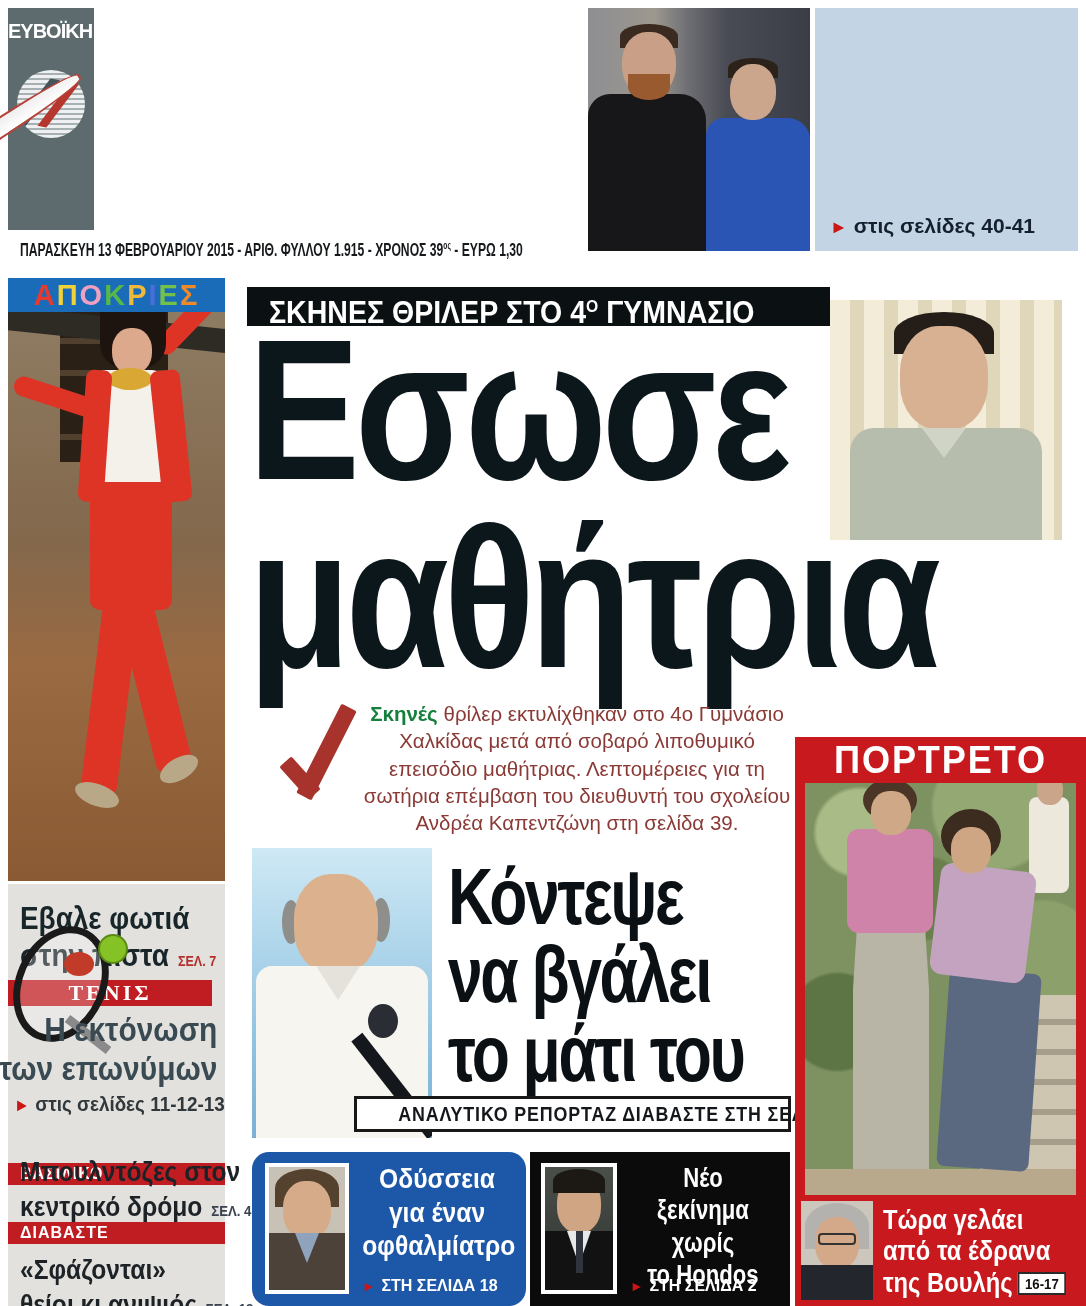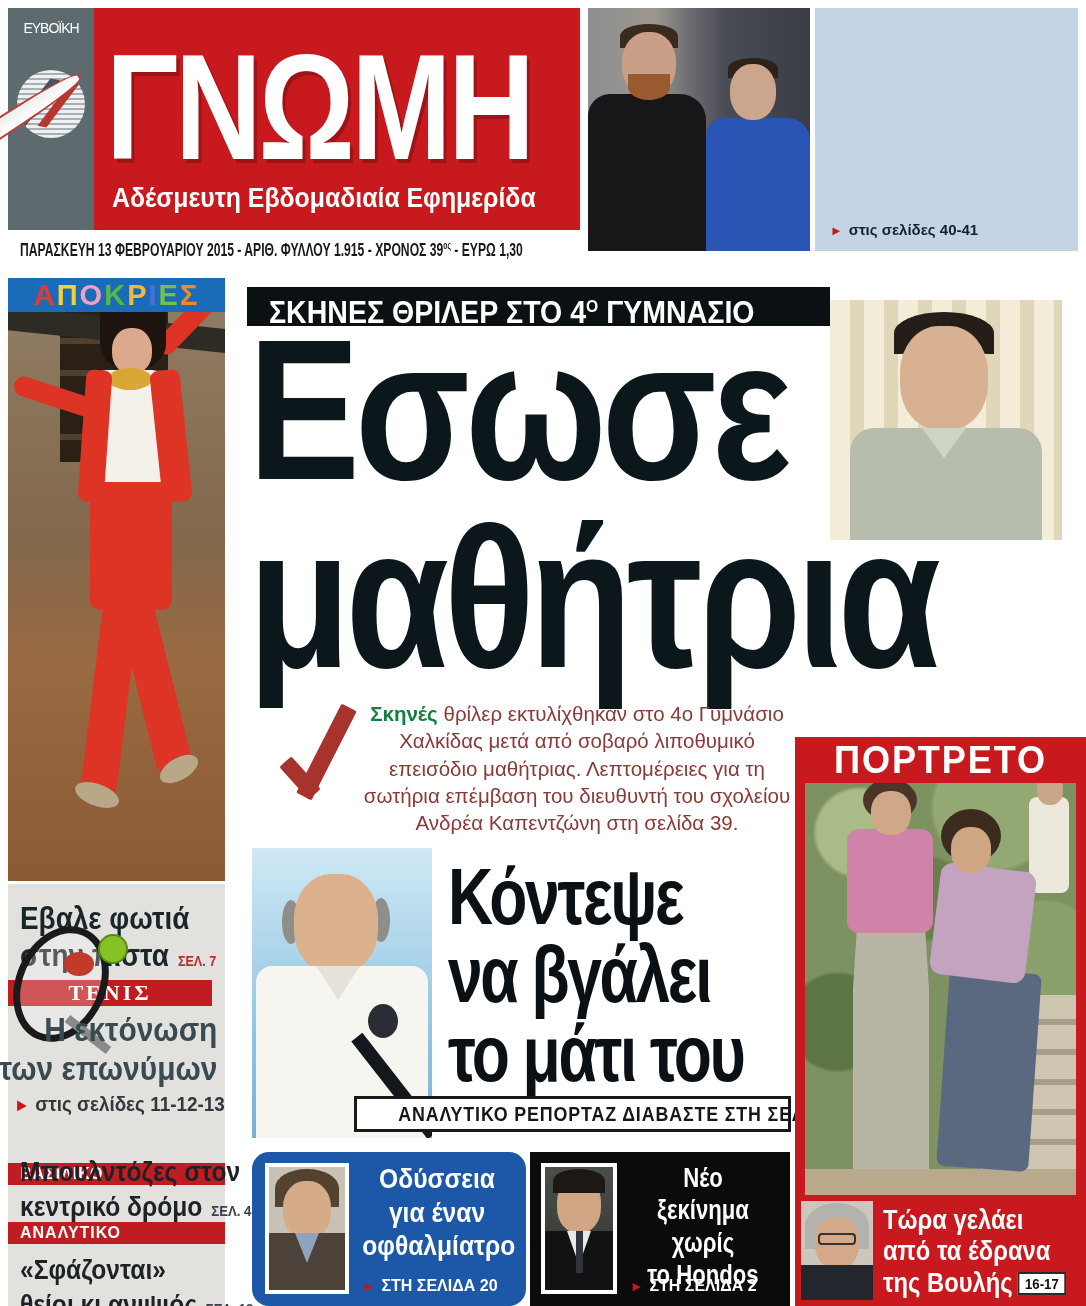--- a/index.html
+++ b/index.html
@@ -1,21 +1,21 @@
 <!DOCTYPE html>
 <html><head>
 <meta charset="utf-8">
 <style>
   * { margin:0; padding:0; box-sizing:border-box; }
   body { background:#888; font-family:"Liberation Sans", sans-serif; }
   #page { position:relative; width:1086px; height:1306px; background:#fff; overflow:hidden; margin:0 auto; }
 
   
   .logo-gray { position:absolute; left:8px; top:8px; width:86px; height:222px; background:#5d6b6e; }
-  .logo-region { position:absolute; left:0; top:12px; width:100%; text-align:center; color:#fff; font-weight:normal; font-size:14px; letter-spacing:-1px; }
+  .logo-region { position:absolute; left:0; top:12px; width:100%; color:#fff; font-weight:bold; font-size:20px; letter-spacing:-1px; }
   .logo-circle { position:absolute; left:9px; top:62px; width:68px; height:68px; border-radius:50%; overflow:hidden;
                  background:repeating-linear-gradient(180deg,#eef0f1 0 3px,#a7b0b3 3px 5px); }
   .bolt1 { position:absolute; left:15px; top:9px; width:11px; height:48px; background:#47535a; transform:skewX(-30deg) rotate(10deg); }
   .bolt2 { position:absolute; left:37px; top:11px; width:10px; height:46px; background:#b5372e; transform:skewX(-30deg) rotate(10deg); }
   .quill-icon { position:absolute; left:72px; top:58px; width:218px; height:20px; background:linear-gradient(#ffffff,#eeeeee);
                 border:2px solid #b6423a; border-radius:50% 0 70% 50%; transform:rotate(147deg); transform-origin:left center; z-index:6; }
   .masthead-red { position:absolute; left:94px; top:8px; width:486px; height:222px; background:#c8191e; }
   .paper-title { position:absolute; left:12px; top:24px; color:#fff; font-size:150px; font-weight:bold; line-height:1; letter-spacing:-4px;
                  transform:scaleX(0.8); transform-origin:left top; text-shadow:4px 4px 0 rgba(80,8,8,0.35); white-space:nowrap; }
   .paper-subtitle { position:absolute; left:18px; bottom:16px; color:#fff; font-size:27px; font-weight:bold; transform:scaleX(0.92); transform-origin:left bottom; white-space:nowrap; }
@@ -31,21 +31,21 @@
   .pm-beard{position:absolute;left:40px;top:66px;width:42px;height:26px;background:#9a5a30;border-radius:0 0 50% 50%;}
   .pm-b1{position:absolute;left:0px;top:86px;width:118px;height:157px;background:#17171a;border-radius:22px 26px 0 0;}
   .pm-hair2{position:absolute;left:140px;top:50px;width:50px;height:20px;background:#2c221a;border-radius:50% 50% 0 0;}
   .pm-h2{position:absolute;left:142px;top:56px;width:46px;height:56px;background:#cba68c;border-radius:46%;}
   .pm-b2{position:absolute;left:118px;top:110px;width:104px;height:133px;background:#2a55b4;border-radius:18px 22px 0 0;}
 
   .report-box { position:absolute; left:815px; top:8px; width:263px; height:243px; background:#c3d5e4; }
   .report-tag { height:33px; background:#c8191e; color:#fff; font-weight:bold; font-size:26px; text-align:center; letter-spacing:4px; line-height:33px; }
   .report-headline { position:absolute; left:15px; top:44px; }
   .report-headline div { font-size:42px; font-weight:bold; color:#0b0f14; line-height:1.26; transform:scaleX(0.96); transform-origin:left top; white-space:nowrap; }
-  .report-pageref { position:absolute; left:15px; bottom:13px; font-size:15px; font-weight:bold; color:#15202e; }
+  .report-pageref { position:absolute; left:15px; bottom:13px; font-size:21px; font-weight:bold; color:#15202e; }
   .arrow { color:#cc1515; font-size:0.85em; margin-right:6px; }
 
   
   .apokries-bar { position:absolute; left:8px; top:278px; width:217px; height:34px; background:#1b6cb8; text-align:center; line-height:34px;
                   font-size:29px; font-weight:bold; letter-spacing:2px; }
   .woman-photo { position:absolute; left:8px; top:312px; width:217px; height:569px; overflow:hidden;
     background:linear-gradient(180deg,#8e7c62 0%,#83684c 40%,#9a6a42 62%,#8a5a34 100%); }
   .wp-shelf{position:absolute;left:52px;top:0;width:108px;height:150px;background:repeating-linear-gradient(180deg,#2b2015 0 26px,#51402e 26px 32px);}
   .wp-beam{position:absolute;left:-8px;top:6px;width:240px;height:24px;background:#2e2a24;transform:rotate(6deg);}
   .wp-armr{position:absolute;left:138px;top:-2px;width:88px;height:20px;background:#dd3426;transform:rotate(-46deg);border-radius:10px;}
@@ -188,24 +188,20 @@
 <div id="page">
 
   <div class="logo-gray">
     <div class="logo-region">ΕΥΒΟΪΚΗ</div>
     <div class="logo-circle">
       <div class="bolt1"></div>
       <div class="bolt2"></div>
     </div>
     <div class="quill-icon"></div>
   </div>
-  <div class="masthead-red">
-    <div class="paper-title">ΓΝΩΜΗ</div>
-    <div class="paper-subtitle">Αδέσμευτη Εβδομαδιαία Εφημερίδα</div>
-  </div>
   <div class="dateline"><span>ΠΑΡΑΣΚΕΥΗ 13 ΦΕΒΡΟΥΑΡΙΟΥ 2015 - ΑΡΙΘ. ΦΥΛΛΟΥ 1.915 - ΧΡΟΝΟΣ 39</span><span class="sup">ος</span><span> - ΕΥΡΩ 1,30</span></div>
 
   <div class="photo-men">
     <div class="pm-b1"></div>
     <div class="pm-hair1"></div>
     <div class="pm-h1"></div>
     <div class="pm-beard"></div>
     <div class="pm-b2"></div>
     <div class="pm-hair2"></div>
     <div class="pm-h2"></div>
@@ -249,21 +245,21 @@
       <div>Η εκτόνωση</div>
       <div>των επωνύμων</div>
     </div>
     <div class="tennis-pageref"><span class="arrow">►</span><span>στις σελίδες 11-12-13</span></div>
 
     <div class="tag-banner tag-vasiliko">ΒΑΣΙΛΙΚΟ</div>
     <div class="small-story story3">
       <div>Μπουλντόζες στον</div>
       <div><span>κεντρικό δρόμο</span><span class="pageref-dark">ΣΕΛ. 45</span></div>
     </div>
-    <div class="tag-banner tag-lampsakos">ΑΝΑΛΥΤΙΚΟ</div>
+    <div class="tag-banner tag-lampsakos">ΔΙΑΒΑΣΤΕ</div>
     <div class="small-story story4">
       <div>«Σφάζονται»</div>
       <div><span>θείοι κι ανιψιός</span><span class="pageref-dark">ΣΕΛ. 18</span></div>
     </div>
   </div>
 
   <div class="kicker kicker1"><span class="cond"><span>ΣΚΗΝΕΣ ΘΡΙΛΕΡ ΣΤΟ 4</span><span class="sup">Ο</span><span> ΓΥΜΝΑΣΙΟ</span></span></div>
   <div class="director-photo">
     <div class="dp-hair"></div>
     <div class="dp-face"></div>
@@ -331,21 +327,21 @@
       <div class="m2-hair"></div>
       <div class="m2-face"></div>
       <div class="m2-body"></div>
       <div class="m2-shirt"></div>
     </div>
     <div class="box-title bb-title">
       <div>Οδύσσεια</div>
       <div>για έναν</div>
       <div>οφθαλμίατρο</div>
     </div>
-    <div class="box-pageref bb-pageref"><span class="arrow">►</span><span>ΣΤΗ ΣΕΛΙΔΑ 20</span></div>
+    <div class="box-pageref bb-pageref"><span class="arrow">►</span><span>ΣΤΗ ΣΕΛΙΔΑ 18</span></div>
   </div>
   <div class="black-box">
     <div class="mini3">
       <div class="m3-face"></div>
       <div class="m3-hair"></div>
       <div class="m3-body"></div>
       <div class="m3-shirt"></div>
       <div class="m3-tie"></div>
     </div>
     <div class="box-title kb-title">

